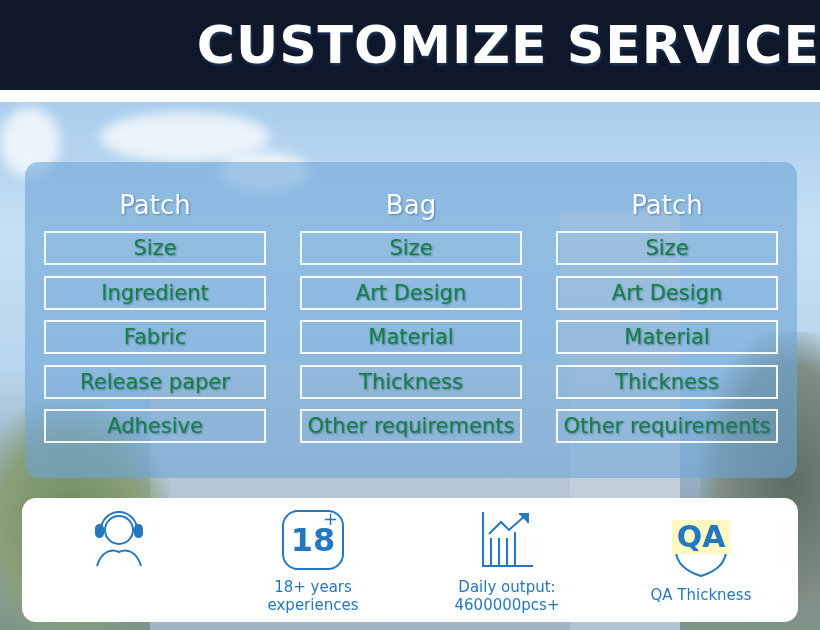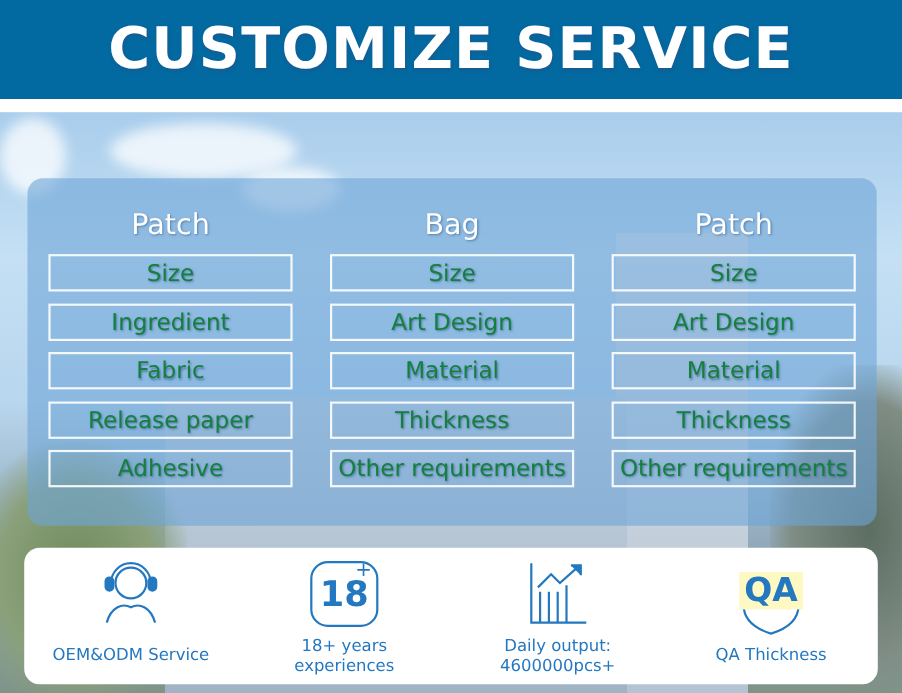--- a/index.html
+++ b/index.html
@@ -1,17 +1,17 @@
 <!DOCTYPE html>
 <html><head>
 <meta charset="utf-8">
 <style>
   * { box-sizing: border-box; margin: 0; padding: 0; }
   body { width: 820px; height: 630px; overflow: hidden; background: #fff; font-family: "DejaVu Sans", sans-serif; position: relative; }
-  .banner { position: absolute; left: 0; top: 0; width: 820px; height: 90px; background: #0369a1; display: flex; align-items: center; justify-content: center; }
+  .banner { position: absolute; left: 0; top: 0; width: 820px; height: 90px; background: #0f172a; display: flex; align-items: center; justify-content: flex-end; }
   .banner h1 { color: #fff; font-family: "DejaVu Sans", sans-serif; font-weight: bold; font-size: 52px; letter-spacing: 1px; text-shadow: 1px 2px 3px rgba(40,80,130,0.6); }
   .bg { position: absolute; left: 0; top: 102px; width: 820px; height: 528px;
         background: linear-gradient(180deg, #a9cdec 0%, #c5e0f4 25%, #b8d6ee 50%, #90a8b8 75%, #7f9488 100%); overflow: hidden; }
   .cloud { position: absolute; background: rgba(255,255,255,0.75); border-radius: 50%; filter: blur(6px); }
   .building { position: absolute; left: 150px; top: 260px; width: 420px; height: 270px; background: linear-gradient(180deg,#c9d6e1,#9fb3c4); }
   .tower { position: absolute; left: 560px; top: 110px; width: 120px; height: 420px; background: linear-gradient(180deg,#dfe7ee,#b4c3d1); }
   .tree-left { position: absolute; left: -30px; top: 300px; width: 200px; height: 240px; background: radial-gradient(ellipse at center, #6f8a5a 0%, #8aa07a 50%, rgba(140,160,120,0) 75%); }
   .tree-right { position: absolute; left: 700px; top: 230px; width: 180px; height: 300px; background: radial-gradient(ellipse at center, #5c6d62 0%, #7f8d85 55%, rgba(130,140,135,0) 75%); }
   .panel { position: absolute; left: 25px; top: 162px; width: 772px; height: 316px; background: rgba(110,165,215,0.6); border-radius: 14px; }
   .col { position: absolute; top: 185px; width: 222px; }
@@ -70,21 +70,20 @@
 
 <div class="features">
   <div class="feat">
     <svg width="64" height="62" viewBox="0 0 64 62" fill="none" stroke="#2478c0" stroke-width="2">
       <circle cx="32" cy="22" r="14"></circle>
       <path d="M14 22 A18 18 0 0 1 50 22"></path>
       <rect x="9" y="17" width="7" height="12" rx="3.5" fill="#2478c0"></rect>
       <rect x="48" y="17" width="7" height="12" rx="3.5" fill="#2478c0"></rect>
       <path d="M10 58 C14 44 24 40 32 44 C40 40 50 44 54 58"></path>
     </svg>
-    <div class="lbl" style="margin-top:16px;">OEM&amp;ODM Service</div>
   </div>
   <div class="feat">
     <div style="margin-top:12px;width:62px;height:60px;border:2px solid #2478c0;border-radius:16px;position:relative;display:flex;align-items:center;justify-content:center;text-align:center;">
       <span style="font-size:32px;font-weight:bold;color:#2478c0;">18</span>
       <span style="position:absolute;right:4px;top:-4px;font-size:18px;color:#2478c0;">+</span>
     </div>
     <div class="lbl">18+ years</div>
     <div class="lbl" style="margin-top:0;">experiences</div>
   </div>
   <div class="feat">

